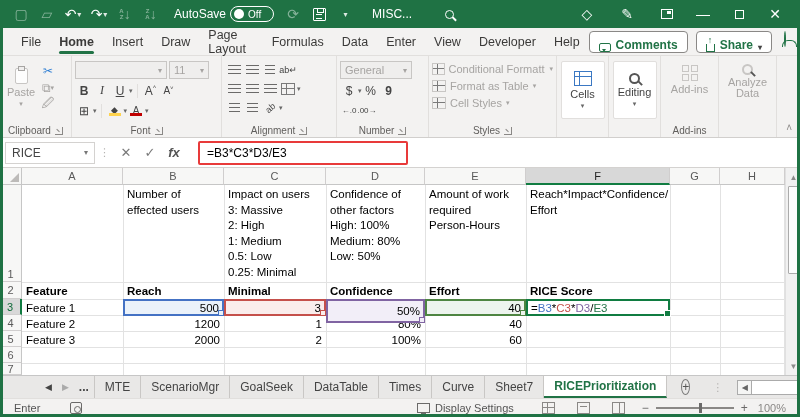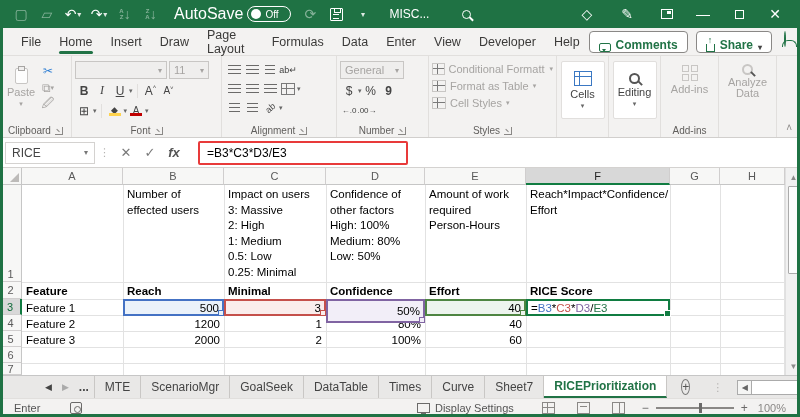--- a/index.html
+++ b/index.html
@@ -27,21 +27,21 @@
   .mag { width:9px; height:9px; border:1.5px solid #fff; border-radius:50%; position:relative; }
   .mag::after { content:""; position:absolute; width:5px; height:1.5px; background:#fff; transform:rotate(45deg); right:-4px; bottom:-2px; }
   .sortg { display:flex; flex-direction:column; font-size:6px; line-height:6px; font-weight:bold; align-items:center; }
   .maxbox { width:9px; height:9px; border:1.2px solid #fff; }
   .ribbondisp { width:12px; height:10px; border:1.2px solid #fff; position:relative; }
   .ribbondisp::after { content:""; position:absolute; top:1px; right:1px; width:4px; height:3px; background:#fff; }
 
   
   #tabrow { left:0; top:28px; width:800px; height:28px; background:#F3F2F1; display:flex; align-items:center; font-size:12.5px; color:#3b3a39; border-bottom:1px solid #E1DFDD; }
   .rtab { padding:0 9px; height:28px; display:flex; align-items:center; position:relative; }
-  .rtab.active { font-weight:normal; }
+  .rtab.active { font-weight:bold; }
   .rtab.active::after { content:""; position:absolute; left:9px; right:9px; bottom:2px; height:3px; background:#217346; border-radius:2px; }
   .pillbtn { border:1px solid #8A8886; border-radius:4px; background:#fff; height:22px; display:flex; align-items:flex-end; gap:5px; padding:0 9px; font-size:12px; color:#217346; font-weight:bold; }
   .bubble { width:12px; height:9px; border:1.2px solid #217346; border-radius:2px; position:relative; }
   .bubble::after { content:""; position:absolute; left:2px; bottom:-4px; border:3px solid transparent; border-top-color:#217346; border-left-width:2px; border-right-width:2px; }
   .sharearrow { width:9px; height:8px; border:1.2px solid #217346; border-top:none; position:relative; margin-top:4px; }
   .sharearrow::before { content:"↑"; position:absolute; top:-9px; left:1px; font-size:9px; color:#217346; font-weight:bold; }
   .person { width:8px; height:8px; border:1.3px solid #217346; border-radius:50%; position:relative; }
   .person::after { content:""; position:absolute; left:-3px; top:8px; width:13px; height:6px; border:1.3px solid #217346; border-bottom:none; border-radius:6px 6px 0 0; }
 
   
@@ -150,21 +150,21 @@
   <span class="tbi">↶<span class="chev">▾</span></span>
   <span class="tbi">↷<span class="chev">▾</span></span>
   <span class="tbi dim"><span class="sortg">
         <span>A</span>
         <span>Z</span>
       </span>↓</span>
   <span class="tbi dim"><span class="sortg">
         <span>Z</span>
         <span>A</span>
       </span>↓</span>
-  <span style="margin-left:10px; font-size:16px;">AutoSave</span>
+  <span style="margin-left:10px; font-size:12px;">AutoSave</span>
   <span class="toggle">
     <span class="knob"></span>
     <span class="state">Off</span>
   </span>
   <span class="tbi dim" style="margin-left:6px;">⟳</span>
   <span class="tbi">
       <span class="floppy"></span>
     </span>
   <span class="tbi">
       <span class="chev">▾</span>
@@ -312,21 +312,21 @@
       <span style="font-size:7px; color:#666;">▾</span>
     </div>
     <div class="glabel">
         <span>Alignment</span>
         <span class="launcher"></span>
       </div>
   </div>
 
   <div class="rgroup" style="width:92px;">
     <div style="margin-top:2px;">
-      <span class="selbox" style="width:64px;text-align:right;">
+      <span class="selbox" style="width:72px;text-align:right;">
           <span>General</span>
           <span style="font-size:8px;">▾</span>
         </span>
     </div>
     <div style="display:flex; align-items:center; margin-top:3px;">
       <span class="smbtn">$</span>
       <span style="font-size:7px; color:#666;">▾</span>
       <span class="smbtn">%</span>
       <span class="smbtn" style="font-weight:bold;">9</span>
     </div>

